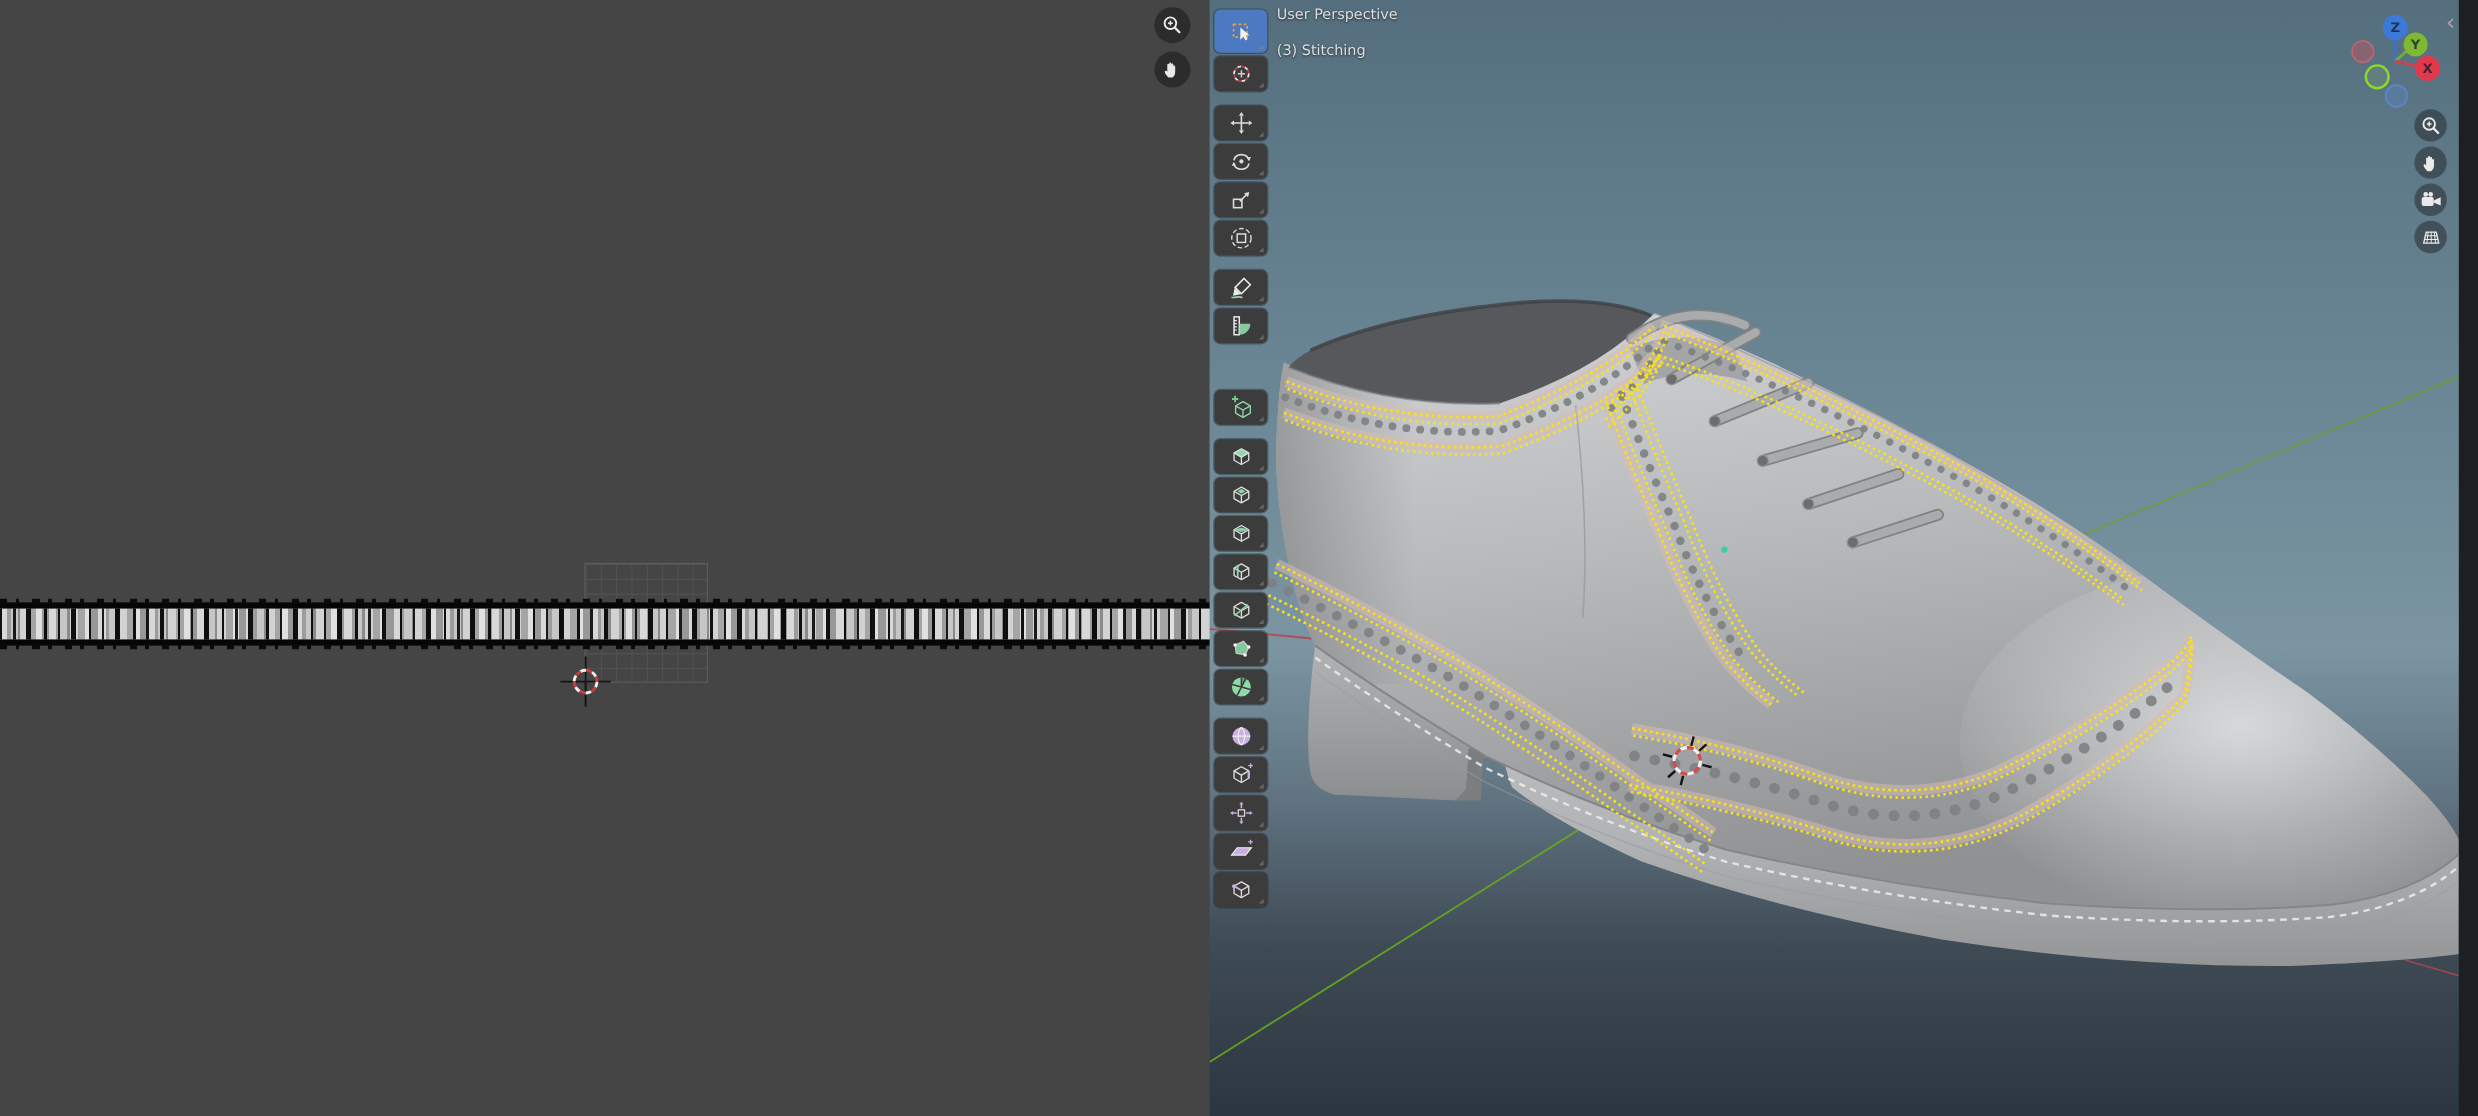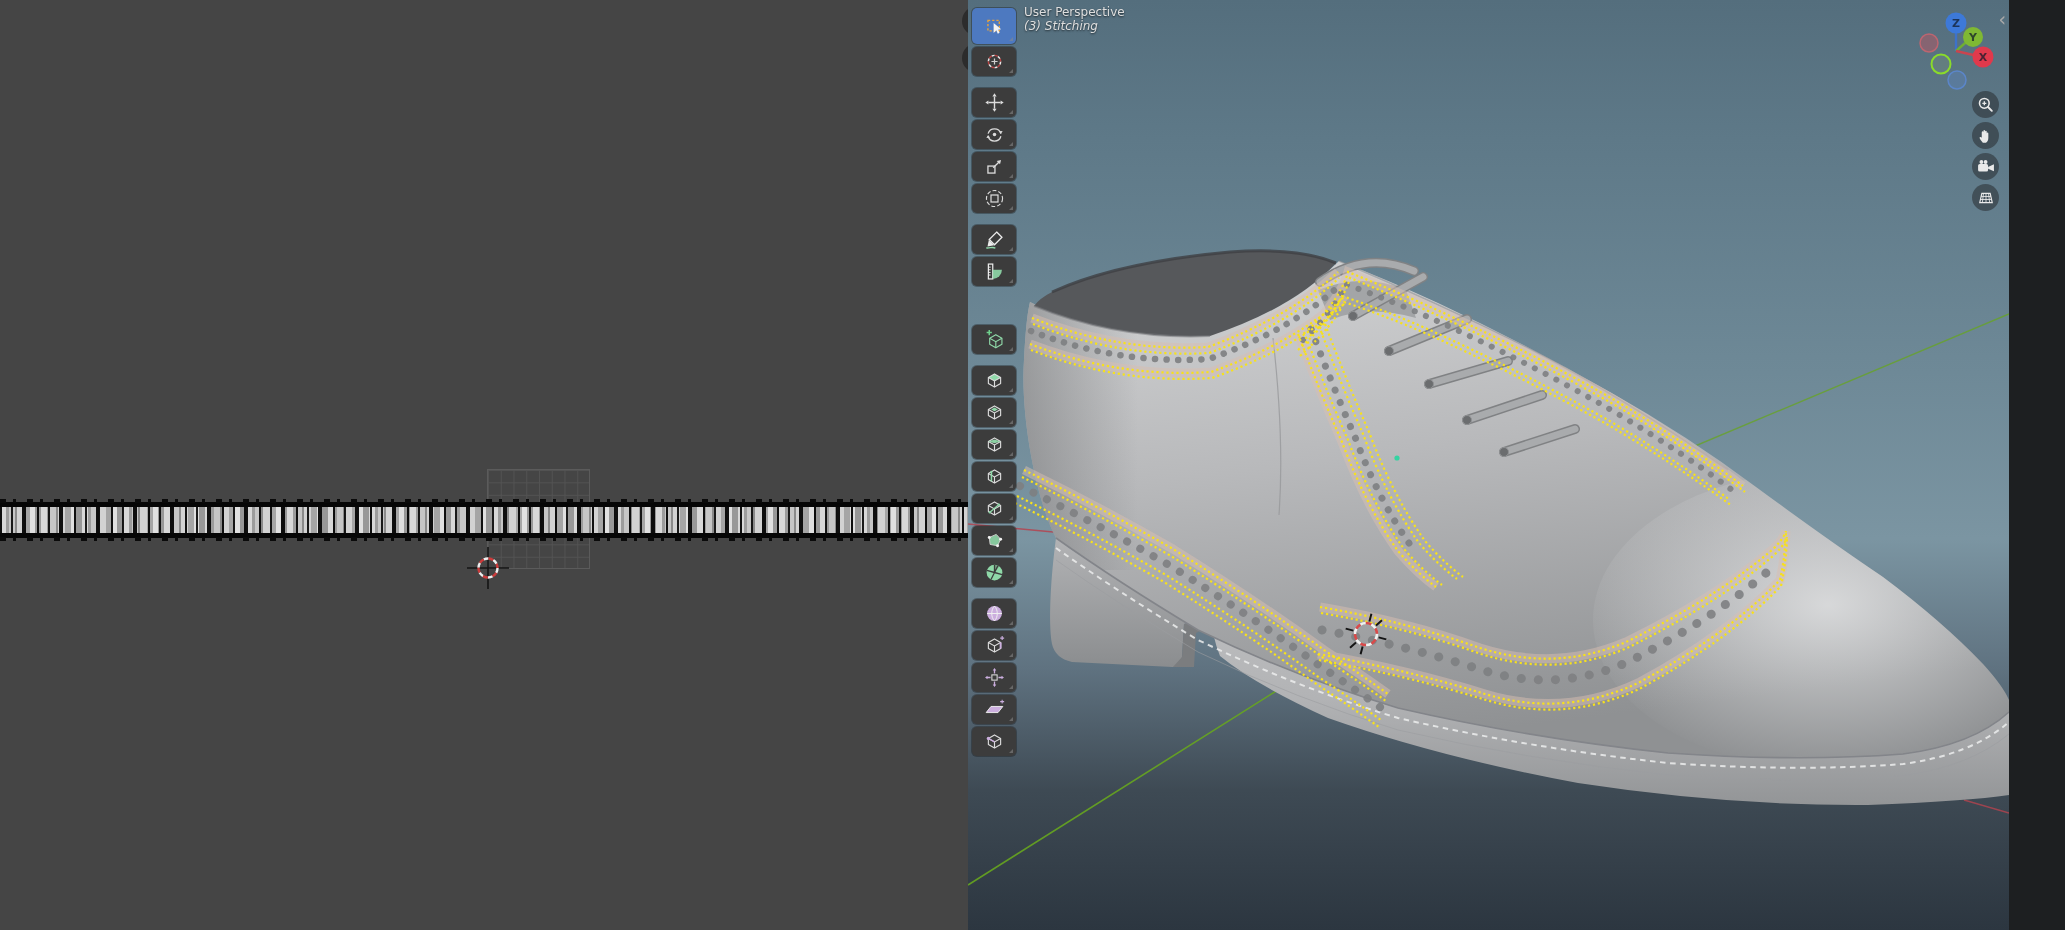--- a/index.html
+++ b/index.html
@@ -42,28 +42,28 @@
   .collapse-chevron { position:absolute; top:10px; color:#a8a8a8; font-size:19px;
                       line-height:19px; cursor:pointer; }
   .uv-panel .collapse-chevron { right:4px; }
   .viewport .collapse-chevron { right:3px; }
 
   
   .panel-divider { position:absolute; left:1019px; top:0; width:5px; height:930px;
                    background:#202224; }
 
   
-  .viewport { position:absolute; left:968px; top:0; width:1041px; height:930px; overflow:hidden;
+  .viewport { position:absolute; left:1008px; top:0; width:1041px; height:930px; overflow:hidden;
               background:linear-gradient(180deg,#546e7d 0%, #5e7988 15%, #6e8997 40%,
                          #7b95a2 58%, #5f7280 72%, #3e4a54 85%, #2c3640 100%); }
   .scene-svg { position:absolute; left:0; top:0; width:1041px; height:930px; }
 
   .vp-header { position:absolute; left:56px; top:5px; color:#dfdfdf; font-size:12px;
                text-shadow:0 1px 2px rgba(0,0,0,.65); line-height:14px; pointer-events:none; }
-  .vp-header .line2 { margin-top:0;font-style:italic; }
+  .vp-header .line2 { margin-top:16px; }
 
   .toolbar { position:absolute; left:4px; top:8px; width:46px; display:flex;
              flex-direction:column; }
   .tool-btn { width:44px; height:29px; margin-bottom:3px; border-radius:5px; background:#3c3c3c;
               box-shadow:0 0 0 1px rgba(20,20,20,.35); display:flex; align-items:center;
               justify-content:center; position:relative; }
   .tool-btn.first { height:36px; }
   .tool-btn svg { width:21px; height:21px; }
   .tool-btn.active { background:#4d79c0; }
   .tool-btn.gap { margin-top:9px; }

